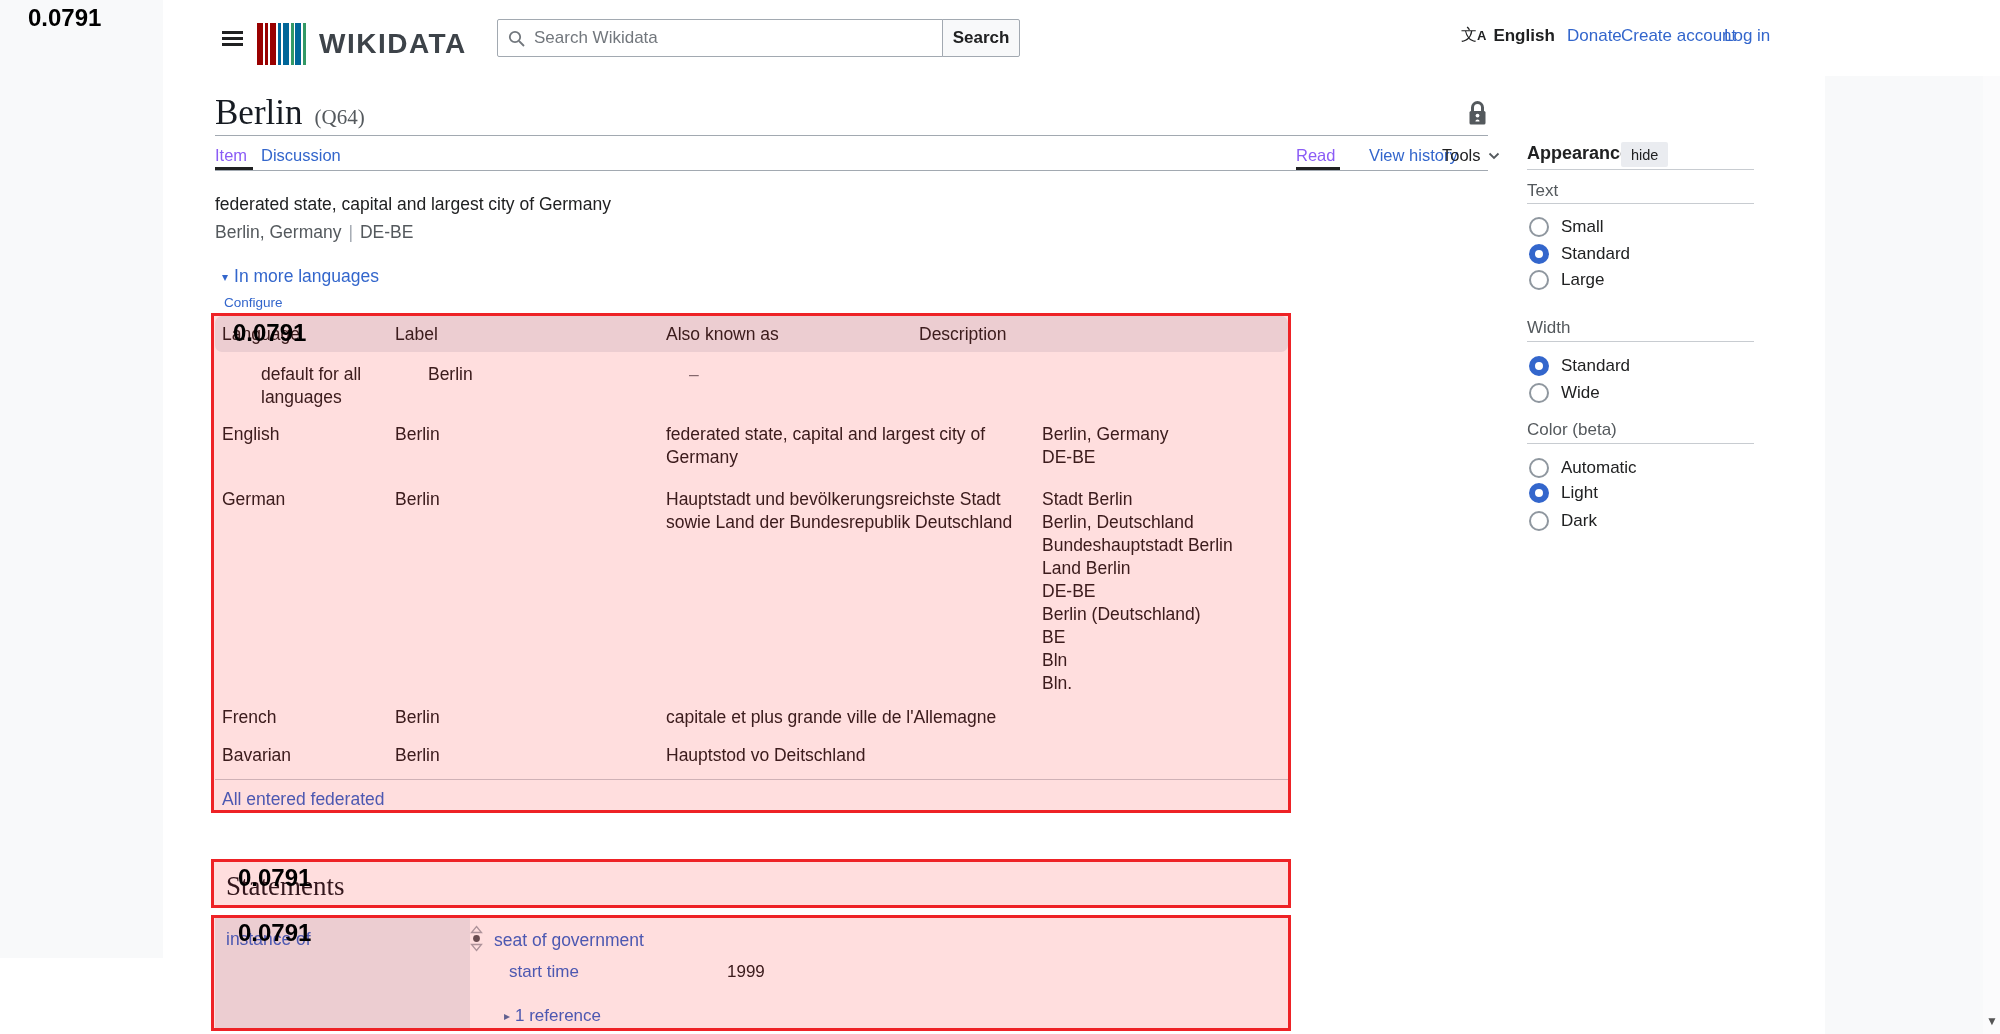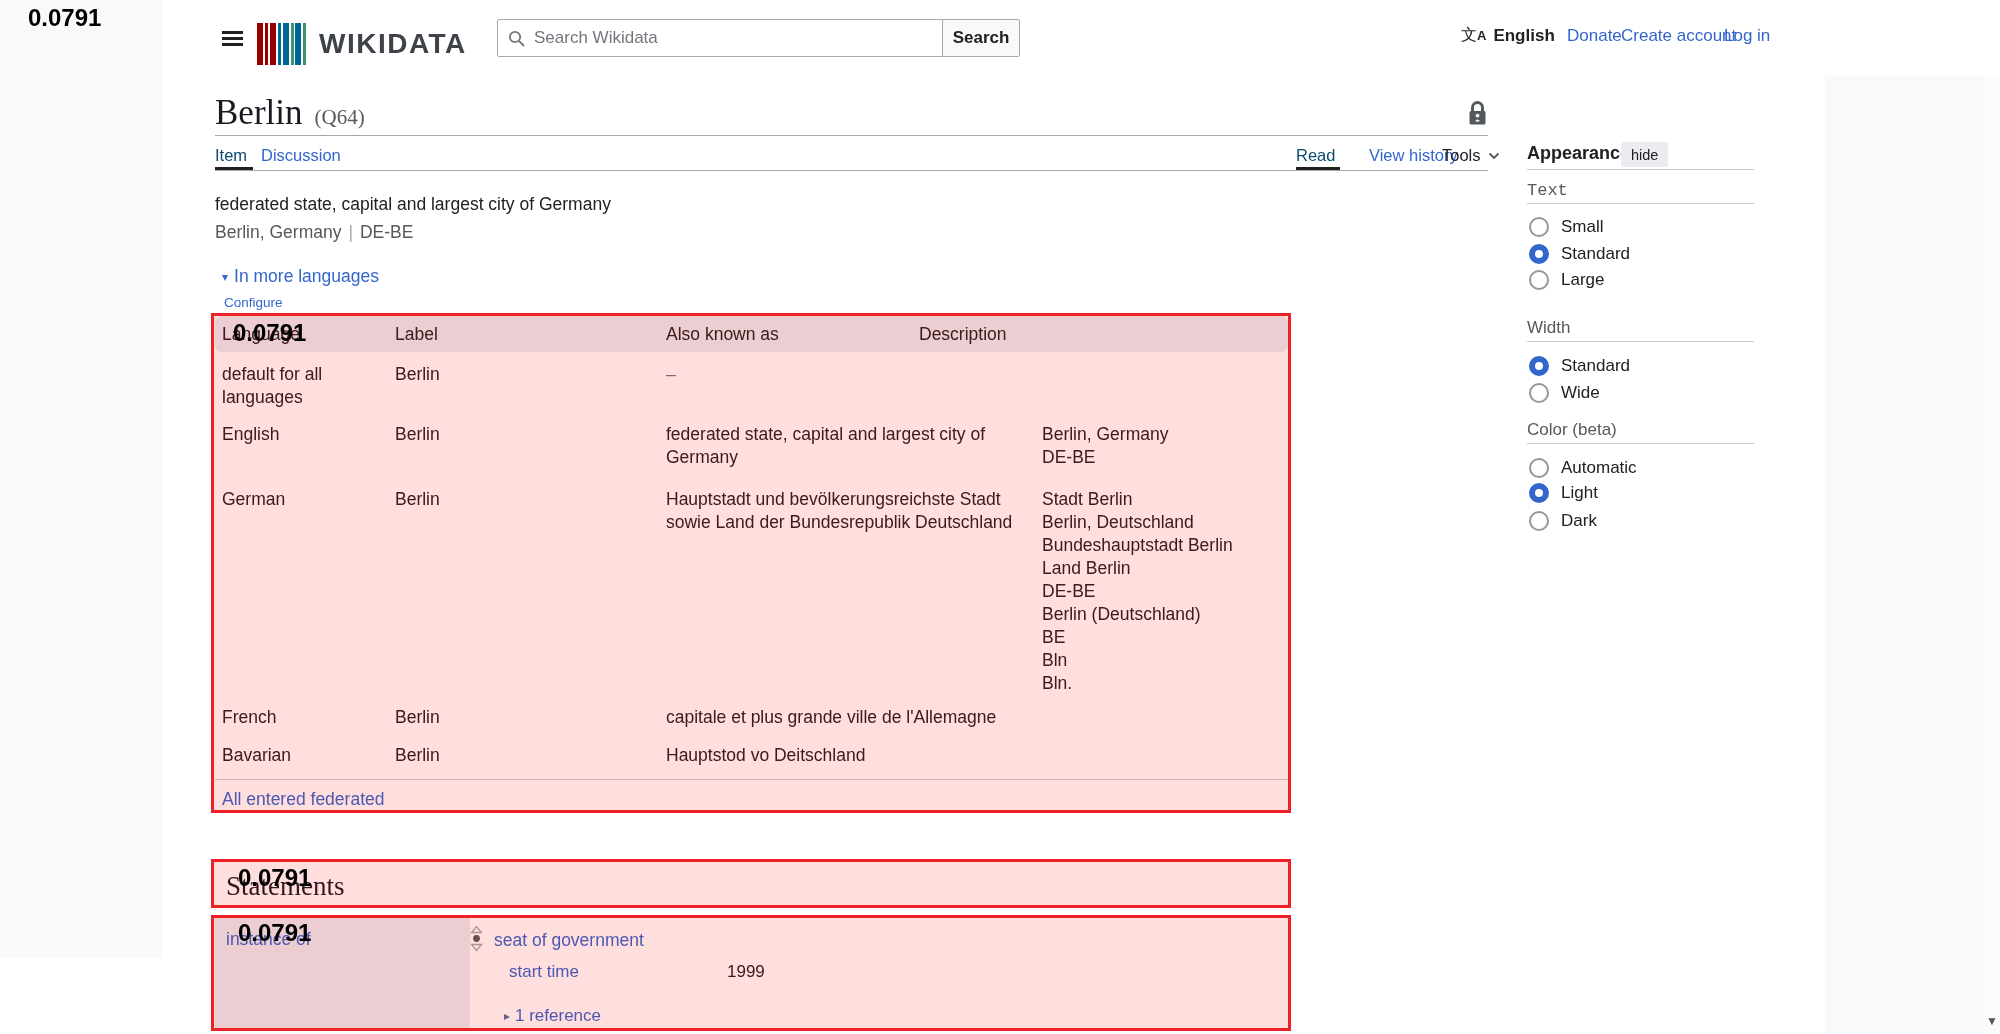--- a/index.html
+++ b/index.html
@@ -36,21 +36,21 @@
   .lang-glyph b { font-size:13px; }
   .lang-label { font-weight:bold; color:#202122; font-size:17px; }
 
   
   .page-title { left:215px; top:93px; font-family:"Liberation Serif", serif; font-weight:normal;
     font-size:35px; color:#161b22; }
   .entity-id { font-size:21px; color:#54595d; margin-left:12px; font-family:"Liberation Serif", serif; }
   .title-rule { left:215px; top:135px; width:1273px; height:1px; background:#a2a9b1; }
   .tab-rule   { left:215px; top:170px; width:1273px; height:1px; background:#a2a9b1; }
   .tab { top:146px; font-size:16.5px; }
-  .tab-active { color:#0c4a6e;text-align:right; }
+  .tab-active { color:#8b5cf6;text-align:right; }
   .tab-underline { top:167px; height:3px; background:#202122; }
   .tools-wrap { left:1442px; top:146px; display:flex; align-items:center; gap:7px; color:#202122; font-size:16.5px; cursor:pointer; }
 
   .description { left:215px; top:194px; font-size:17.5px; color:#202122; }
   .alias-line { left:215px; top:222px; font-size:17.5px; color:#54595d; }
   .alias-sep { color:#a2a9b1; margin:0 7px; }
   .iml { left:222px; top:266px; font-size:17.5px; color:#3366cc; cursor:pointer; display:flex; align-items:center; gap:6px; }
   .iml .tri { font-size:12px; }
   .configure { left:224px; top:295px; font-size:13.5px; }
 
@@ -173,21 +173,21 @@
   </div>
   <a class="abs configure">Configure</a>
 
   <div class="abs terms">
     <div class="t-row t-head">
       <div class="c c1">Language</div>
       <div class="c c2">Label</div>
       <div class="c c4">Also known as</div>
       <div class="c c3">Description</div>
     </div>
-    <div class="t-row" style="height:60px; padding-top:11px;">
+    <div class="t-row" style="height:60px; padding-top:11px;margin-left:39px;">
       <div class="c c1">default for all languages</div>
       <div class="c c2">Berlin</div>
       <div class="c c3 muted">–</div>
       <div class="c c4"></div>
     </div>
     <div class="t-row" style="height:65px; padding-top:11px;">
       <div class="c c1">English</div>
       <div class="c c2">Berlin</div>
       <div class="c c3">federated state, capital and largest city of Germany</div>
       <div class="c c4">
@@ -243,21 +243,21 @@
   <span class="abs qual-value">1999</span>
   <div class="abs ref-toggle">
     <span class="tri">▸</span>
     <a>1 reference</a>
   </div>
 
   <div class="abs ap-title">Appearance</div>
   <button class="abs hide-btn">hide</button>
   <div class="abs ap-div" style="top:169px;"></div>
 
-  <div class="abs ap-sec" style="top:181px;font-family:Liberation Mono, monospace;">Text</div>
+  <div class="abs ap-sec" style="top:181px;">Text</div>
   <div class="abs ap-div" style="top:203px;"></div>
   <div class="abs radio-row" style="top:215px;">
     <span class="radio"></span>
     <span class="radio-label">Small</span>
   </div>
   <div class="abs radio-row" style="top:242px;">
     <span class="radio on"></span>
     <span class="radio-label">Standard</span>
   </div>
   <div class="abs radio-row" style="top:268px;">

